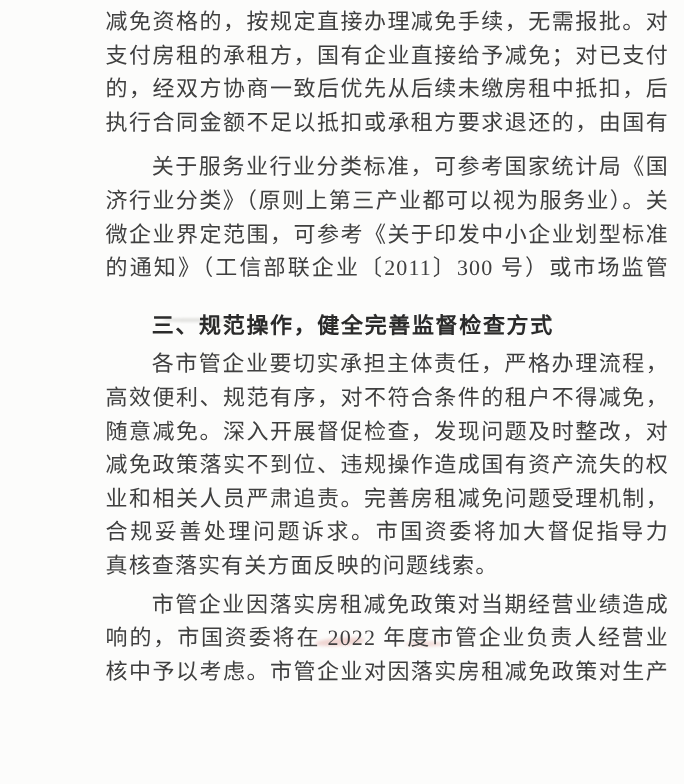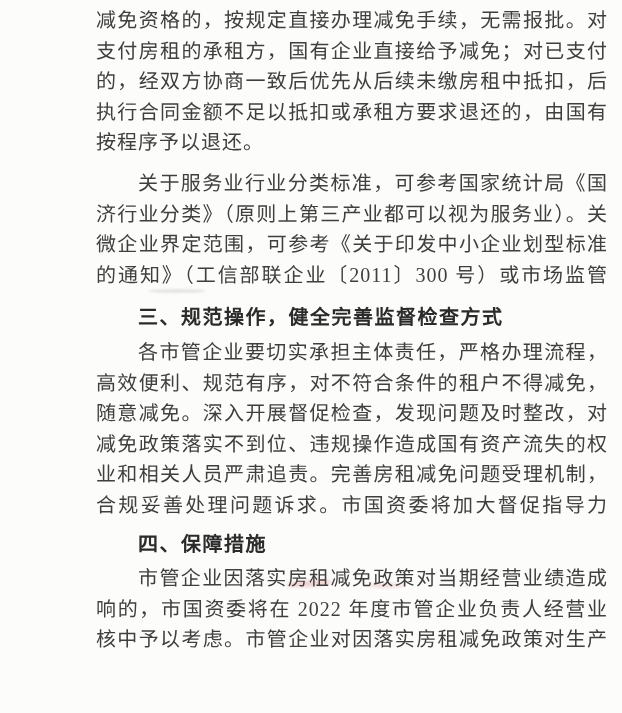--- a/index.html
+++ b/index.html
@@ -18,21 +18,21 @@
   .text-col {
     position: absolute;
     left: 96px;
     top: 0;
     width: 512px;
     padding-top: 5px;
     filter: blur(0.25px);
   }
   .block { margin: 0; }
   .b-p2 { margin-top: 10px; }
-  .b-h1 { margin-top: 12px; }
+  .b-h1 { margin-top: 22px; }
   .b-p3 { margin-top: 4px; }
   .b-h2 { margin-top: 8px; }
   .b-p4 { margin-top: 4px; }
   .line {
     font-size: 20px;
     line-height: 30.6px;
     color: var(--ink, #3f3f3f);
     letter-spacing: 1px;
     white-space: nowrap;
     font-weight: 400;
@@ -83,41 +83,38 @@
   <div class="scan-artifact a1"></div>
   <div class="scan-artifact a2"></div>
   <div class="scan-artifact a3"></div>
 
   <div class="text-col">
     <div class="block">
         <div class="line fill">减免资格的，按规定直接办理减免手续，无需报批。对尚未</div>
         <div class="line fill">支付房租的承租方，国有企业直接给予减免；对已支付房租</div>
         <div class="line fill">的，经双方协商一致后优先从后续未缴房租中抵扣，后续未</div>
         <div class="line fill">执行合同金额不足以抵扣或承租方要求退还的，由国有企业</div>
-        <div class="line">按程序予以退还。</div>
       </div>
     <div class="block b-p2">
         <div class="line fill indent">关于服务业行业分类标准，可参考国家统计局《国民经</div>
         <div class="line fill">济行业分类》（原则上第三产业都可以视为服务业）。关于小</div>
         <div class="line fill">微企业界定范围，可参考《关于印发中小企业划型标准规定</div>
         <div class="line fill">的通知》（工信部联企业〔2011〕300 号）或市场监管总局网</div>
       </div>
     <div class="block b-h1">
         <div class="line indent heading">三、规范操作，健全完善监督检查方式</div>
       </div>
     <div class="block b-p3">
         <div class="line fill indent">各市管企业要切实承担主体责任，严格办理流程，做到</div>
         <div class="line fill">高效便利、规范有序，对不符合条件的租户不得减免，杜绝</div>
         <div class="line fill">随意减免。深入开展督促检查，发现问题及时整改，对房租</div>
         <div class="line fill">减免政策落实不到位、违规操作造成国有资产流失的权属企</div>
         <div class="line fill">业和相关人员严肃追责。完善房租减免问题受理机制，依法</div>
         <div class="line fill">合规妥善处理问题诉求。市国资委将加大督促指导力度，认</div>
-      </div>
-    <div class="block b-h2">
-        <div class="line indent heading">四、保障措施</div>
+        <div class="line">真核查落实有关方面反映的问题线索。</div>
       </div>
     <div class="block b-p4">
         <div class="line fill indent">市管企业因落实房租减免政策对当期经营业绩造成影</div>
         <div class="line fill">响的，市国资委将在 2022 年度市管企业负责人经营业绩考</div>
         <div class="line fill">核中予以考虑。市管企业对因落实房租减免政策对生产经营</div>
       </div>
   </div>
 </div>
 
 </body></html>

